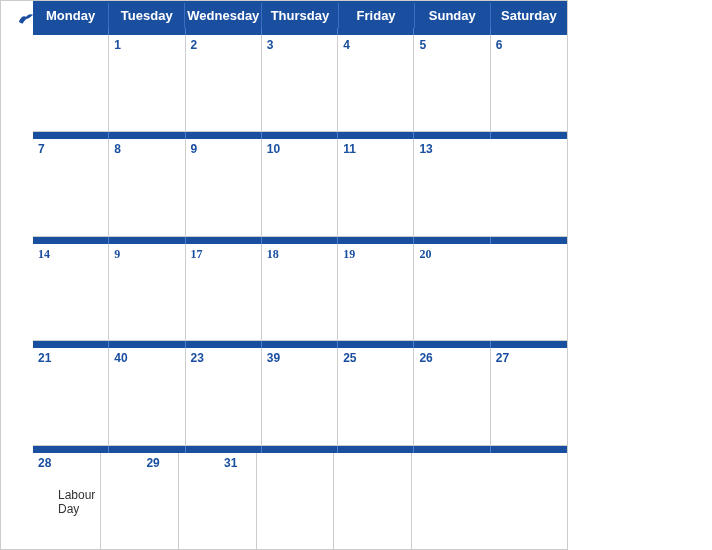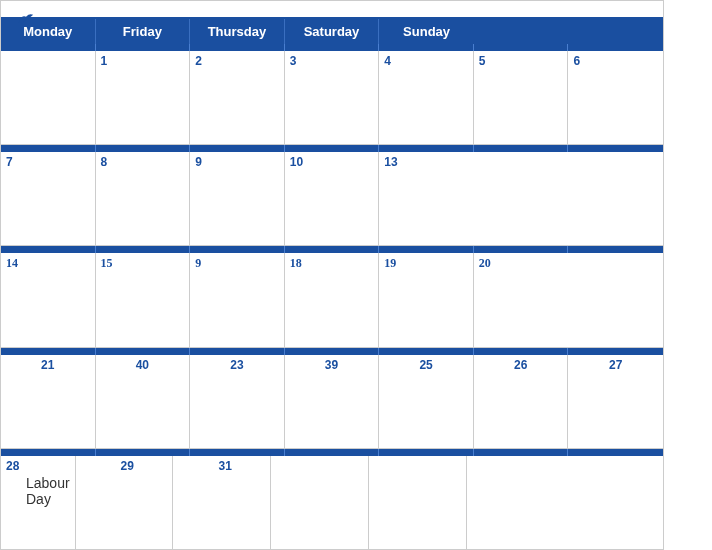--- a/index.html
+++ b/index.html
@@ -4,26 +4,26 @@
   <style>
     * { box-sizing: border-box; margin: 0; padding: 0; }
     body {
       font-family: Arial, sans-serif;
       background: #fff;
       width: 712px;
       height: 550px;
       overflow: hidden;
     }
     .calendar-container {
-      width: 664px;
+      width: 568px;
       height: 550px;
       background: #fff;
       border: 1px solid #ccc;
       display: flex;
-      flex-direction: column;
+      flex-direction: row;
     }
     .header {
       display: flex;
       align-items: center;
       justify-content: center;
       padding: 10px 16px 6px;
       position: relative;
     }
     .logo {
       position: absolute;
@@ -122,23 +122,23 @@
       background: #1a4fa0;
       height: 7px;
       display: grid;
       grid-template-columns: repeat(7, 1fr);
     }
     .blue-strip-cell {
       border-right: 1px solid #4a7fd0;
     }
     .blue-strip-cell:last-child { border-right: none; }
     .holiday-label {
-      font-size: 14px;
+      font-size: 12px;
       color: #333;
-      margin-top: 2px;
+      margin-top: 18px;
       padding-left: 20px;
     }
     .weeks-container {
       flex: 1;
       display: flex;
       flex-direction: column;
     }
   </style>
 </head>
 <body>
@@ -156,24 +156,26 @@
     </div>
     <div class="title-area">
       <h1 class="month-title"></h1>
     </div>
     <div class="country-label"></div>
   </div>
 
   <div class="grid">
     <div class="day-headers">
     <div class="day-header">Monday</div>
+        <div class="day-header">Tuesday</div>
+        <div class="day-header">Wednesday</div>
+        <div class="day-header">Thursday</div>
         <div class="day-header">Friday</div>
-        <div class="day-header">Thursday</div>
+        <div class="day-header">Sunday</div>
         <div class="day-header">Saturday</div>
-        <div class="day-header">Sunday</div>
       </div>
     <div class="weeks-container">
     <div class="blue-strip">
           <div class="blue-strip-cell"></div>
           <div class="blue-strip-cell"></div>
           <div class="blue-strip-cell"></div>
           <div class="blue-strip-cell"></div>
           <div class="blue-strip-cell"></div>
           <div class="blue-strip-cell"></div>
           <div class="blue-strip-cell"></div>
@@ -215,62 +217,65 @@
           <div class="day-cell">
             <span class="day-number">8</span>
           </div>
           <div class="day-cell">
             <span class="day-number">9</span>
           </div>
           <div class="day-cell">
             <span class="day-number">10</span>
           </div>
           <div class="day-cell">
+            <span class="day-number">11</span>
+          </div>
+          <div class="day-cell">
             <span class="day-number">13</span>
           </div>
         </div>
         <div class="blue-strip">
           <div class="blue-strip-cell"></div>
           <div class="blue-strip-cell"></div>
           <div class="blue-strip-cell"></div>
           <div class="blue-strip-cell"></div>
           <div class="blue-strip-cell"></div>
           <div class="blue-strip-cell"></div>
           <div class="blue-strip-cell"></div>
         </div>
         <div class="week-row" style="flex: 1 1 0%; font-family: Liberation Serif, serif;">
           <div class="day-cell">
             <span class="day-number">14</span>
           </div>
           <div class="day-cell">
-            <span class="day-number">15</span>
-          </div>
-          <div class="day-cell">
             <span class="day-number">9</span>
           </div>
           <div class="day-cell">
+            <span class="day-number">17</span>
+          </div>
+          <div class="day-cell">
             <span class="day-number">18</span>
           </div>
           <div class="day-cell">
             <span class="day-number">19</span>
           </div>
           <div class="day-cell">
             <span class="day-number">20</span>
           </div>
         </div>
         <div class="blue-strip">
           <div class="blue-strip-cell"></div>
           <div class="blue-strip-cell"></div>
           <div class="blue-strip-cell"></div>
           <div class="blue-strip-cell"></div>
           <div class="blue-strip-cell"></div>
           <div class="blue-strip-cell"></div>
           <div class="blue-strip-cell"></div>
         </div>
-        <div class="week-row" style="flex: 1 1 0%; text-align: center;">
+        <div class="week-row" style="flex: 1 1 0%;">
           <div class="day-cell">
             <span class="day-number">21</span>
           </div>
           <div class="day-cell">
             <span class="day-number">40</span>
           </div>
           <div class="day-cell">
             <span class="day-number">23</span>
           </div>
           <div class="day-cell">

